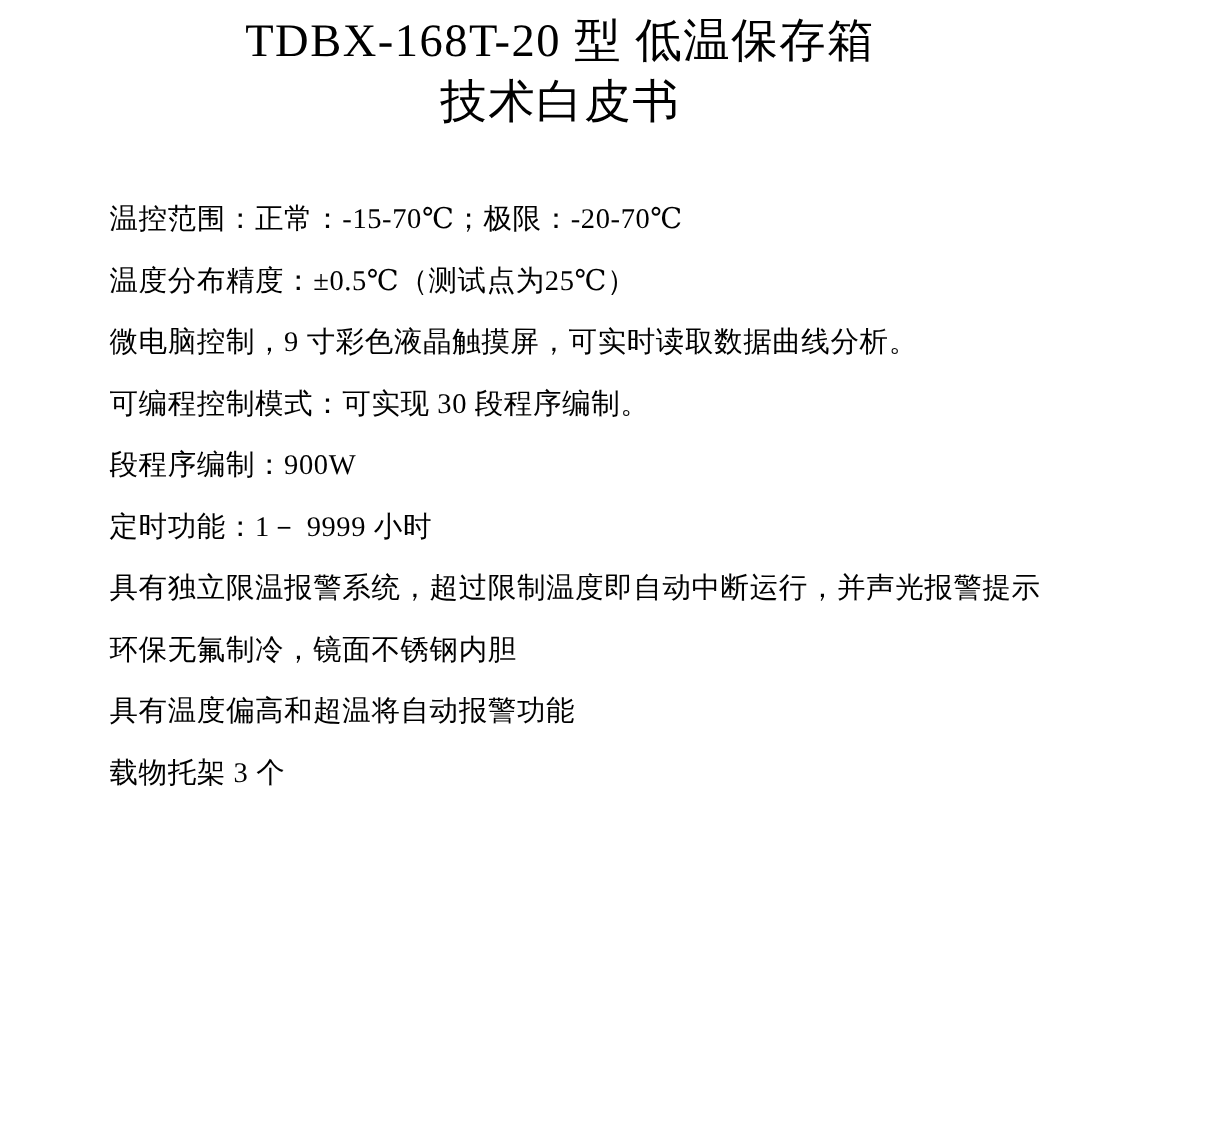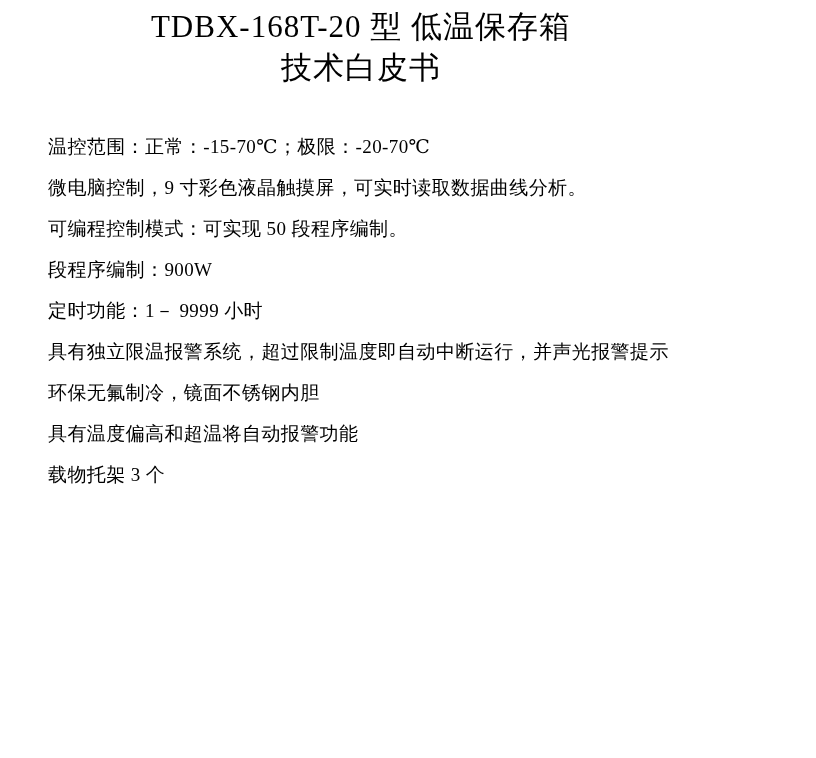--- a/index.html
+++ b/index.html
@@ -12,20 +12,21 @@
     background: #ffffff;
     font-family: "Liberation Serif", "DejaVu Serif", serif;
     color: #000000;
     overflow: hidden;
   }
   .page {
     position: relative;
     width: 722px;
     height: 758px;
     box-sizing: border-box;
+    padding-left: 25px;
   }
   .title-block {
     text-align: center;
     padding-top: 6px;
   }
   .title-line {
     font-size: 31px;
     line-height: 41px;
     letter-spacing: 1px;
     font-family: "Liberation Serif", "DejaVu Serif", serif;
@@ -48,22 +49,23 @@
 
 <div class="page">
 
   <div class="title-block">
     <div class="title-line">TDBX-168T-20 型  低温保存箱</div>
     <div class="title-line">技术白皮书</div>
   </div>
 
   <div class="body-block">
     <div class="spec-line">温控范围：正常：-15-70℃；极限：-20-70℃</div>
+    <div class="spec-line">温度分布精度：±0.5℃（测试点为25℃）</div>
     <div class="spec-line">微电脑控制，9 寸彩色液晶触摸屏，可实时读取数据曲线分析。</div>
-    <div class="spec-line">可编程控制模式：可实现 50 段程序编制。</div>
+    <div class="spec-line">可编程控制模式：可实现 30 段程序编制。</div>
     <div class="spec-line">段程序编制：900W</div>
     <div class="spec-line">定时功能：1－ 9999 小时</div>
     <div class="spec-line">具有独立限温报警系统，超过限制温度即自动中断运行，并声光报警提示</div>
     <div class="spec-line">环保无氟制冷，镜面不锈钢内胆</div>
     <div class="spec-line">具有温度偏高和超温将自动报警功能</div>
     <div class="spec-line">载物托架 3 个</div>
   </div>
 
 </div>
 

